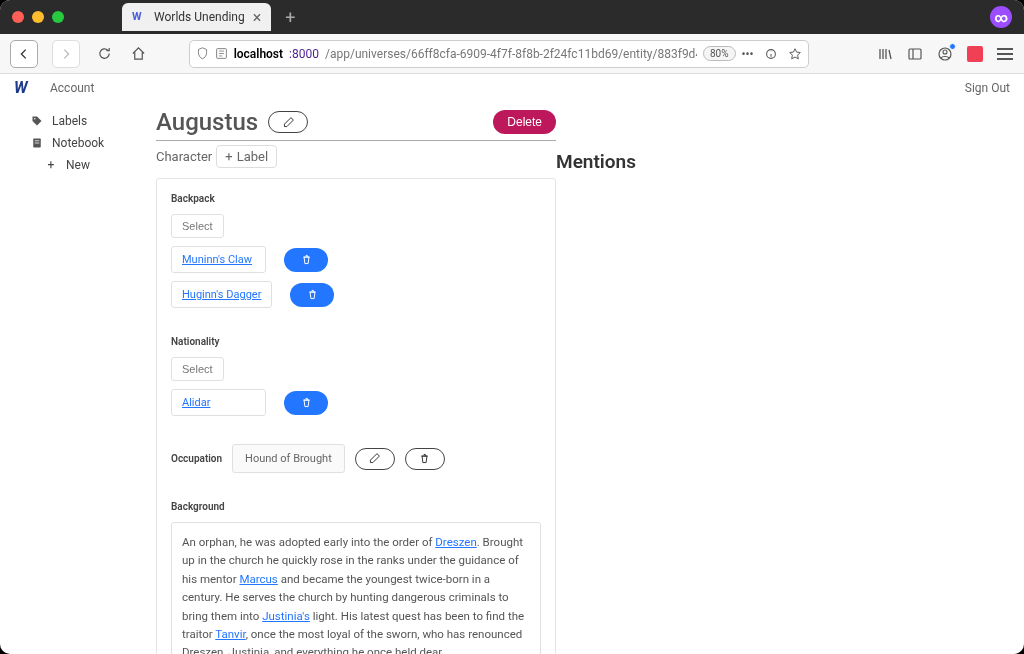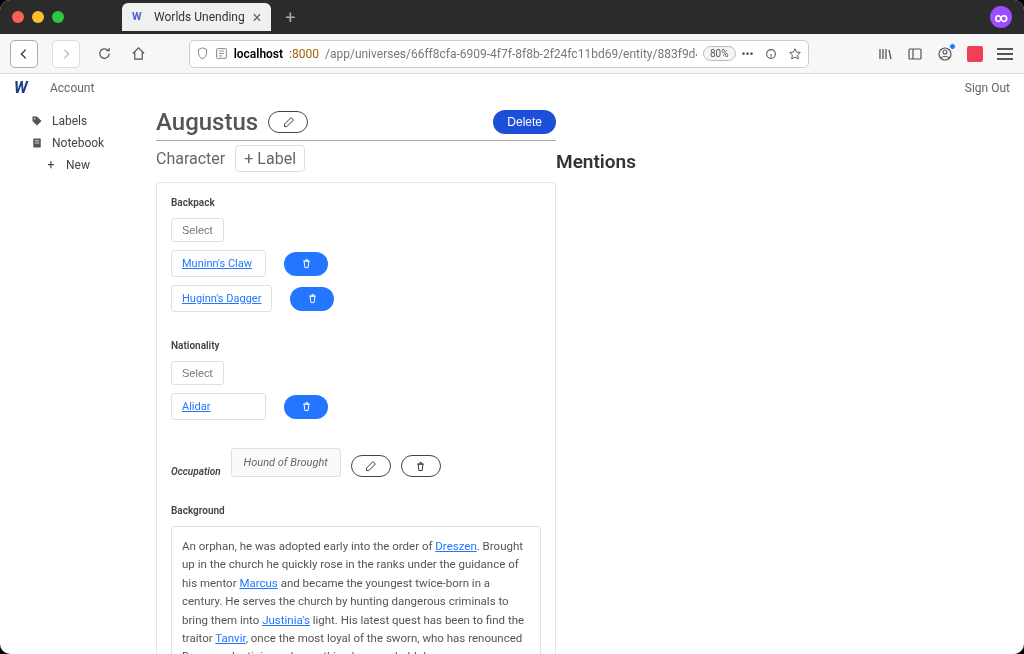--- a/index.html
+++ b/index.html
@@ -47,31 +47,31 @@
 .sidebar-icon { width: 14px; display: inline-flex; justify-content: center; }
 
 .main { flex: 1; display: flex; padding: 0 16px 16px 16px; overflow-y: auto; }
 .entity-col { width: 400px; }
 .mentions-col { font-size: 19px; font-weight: 600; color: #333; padding-top: 48px; }
 
 .title-row { display: flex; align-items: center; gap: 10px; margin-top: 6px; justify-content: space-between; }
 .entity-title { font-size: 24px; font-weight: 500; color: #555; }
 .pill-btn { border: 1px solid #444; border-radius: 14px; height: 22px; min-width: 40px; display: inline-flex; align-items: center; justify-content: center; background: #fff; cursor: pointer; padding: 0 10px; }
 .pill-btn svg, .icon-btn svg { width: 13px; height: 13px; }
-.delete-btn { margin-left: auto; background: #1d4ed8; color: #fff; border: none; border-radius: 14px; padding: 5px 14px; font-size: 12px; cursor: pointer; font-weight: 500; }
+.delete-btn { margin-left: auto; background: #be185d; color: #fff; border: none; border-radius: 14px; padding: 5px 14px; font-size: 12px; cursor: pointer; font-weight: 500; }
 
 .title-underline { height: 1px; background: #aaa; margin-top: 4px; }
-.meta-row { display: flex; align-items: center; gap: 10px; margin-top: 4px; font-size: 16px; color: #666; }
+.meta-row { display: flex; align-items: center; gap: 4px; margin-top: 4px; font-size: 13px; color: #666; }
 .add-label { border: 1px solid #ddd; border-radius: 4px; padding: 3px 8px; display: inline-flex; gap: 4px; align-items: center; cursor: pointer; }
 
 .panel { border: 1px solid #e5e5e5; border-radius: 3px; margin-top: 10px; padding: 14px; }
 .section { margin-bottom: 28px; }
 .section:last-child { margin-bottom: 0; }
 .section-head { font-size: 10px; font-weight: 600; color: #444; margin-bottom: 10px; }
-.section-inline { display: flex; align-items: flex-end; gap: 10px; font-style: italic; }
+.section-inline { display: flex; align-items: center; gap: 10px; }
 .select-btn { border: 1px solid #e0e0e0; border-radius: 3px; padding: 5px 10px; font-size: 11px; color: #777; background: #fff; cursor: pointer; margin-bottom: 8px; }
 .chip-row { display: flex; align-items: center; gap: 18px; margin-bottom: 8px; }
 .chip { border: 1px solid #e0e0e0; border-radius: 3px; padding: 6px 10px; font-size: 11px; min-width: 95px; }
 .chip a { color: #2276ff; text-decoration: underline; }
 .icon-btn { background: #2276ff; border: none; border-radius: 14px; width: 44px; height: 24px; display: inline-flex; align-items: center; justify-content: center; color: #fff; cursor: pointer; }
 .value-chip { border: 1px solid #e0e0e0; border-radius: 3px; padding: 7px 12px; font-size: 11px; color: #666; background: #fafafa; }
 .bg-box { border: 1px solid #e0e0e0; border-radius: 3px; padding: 10px; font-size: 11.5px; line-height: 1.6; color: #555; }
 .bg-box a { color: #2276ff; text-decoration: underline; }
 
 
@@ -125,21 +125,21 @@
             <path d="M8 1 L13 3v4c0 4-2.5 6.5-5 7.5C5.5 13.5 3 11 3 7V3z" stroke="#777" stroke-width="1.1" fill="none"></path>
           </svg>
       </span>
       <span class="svg-icon">
         <svg viewBox="0 0 16 16" width="13" height="13">
             <rect x="2" y="2" width="12" height="12" rx="1" stroke="#777" stroke-width="1.1" fill="none"></rect>
             <path d="M5 5h6M5 8h6M5 11h4" stroke="#777" stroke-width="1"></path>
           </svg>
       </span>
       <span class="url-host">localhost</span>
-        <span style="color:#a16207">:8000</span>
+        <span style="color:#4c1d95">:8000</span>
         <span class="url-path">/app/universes/66ff8cfa-6909-4f7f-8f8b-2f24fc11bd69/entity/883f9d41-71</span>
       <span class="zoom-badge">80%</span>
       <div class="url-icons">
         <span>•••</span>
         <span class="svg-icon">
             <svg viewBox="0 0 16 16" width="14" height="14">
               <circle cx="8" cy="8" r="5" stroke="#555" stroke-width="1.2" fill="none"></circle>
               <path d="M8 8v3M8 5v.5" stroke="#555" stroke-width="1.2"></path>
             </svg>
           </span>

